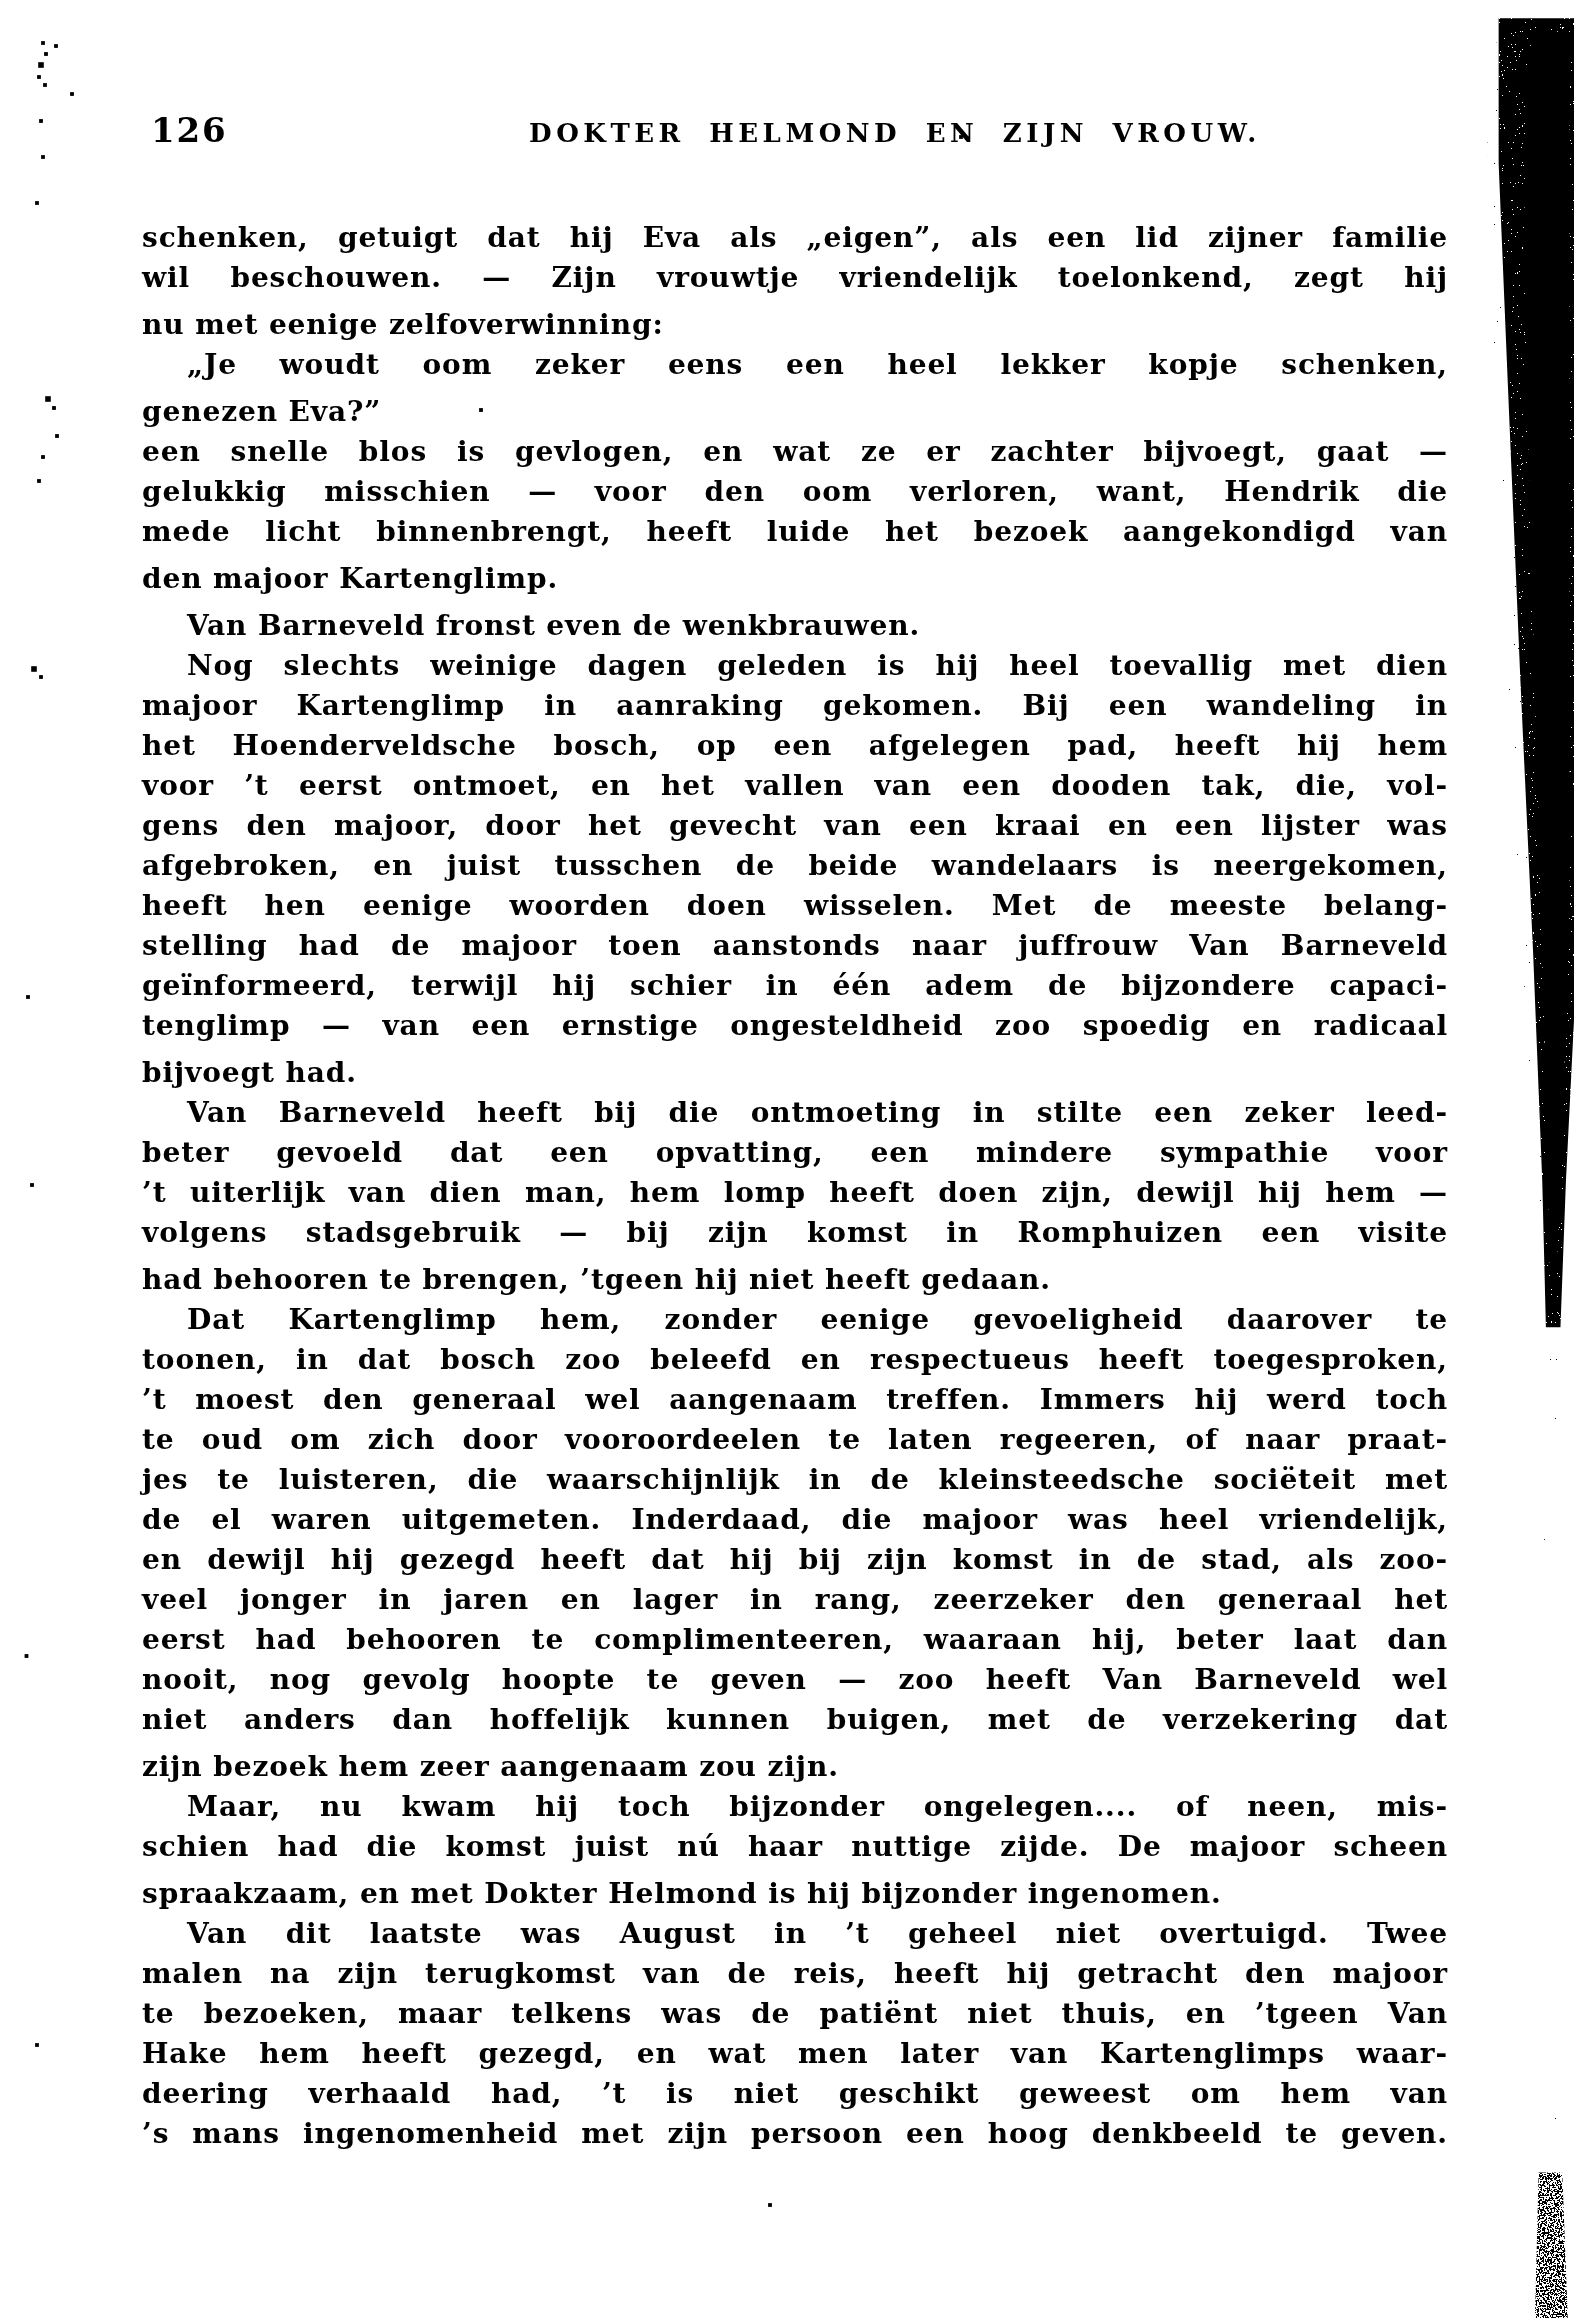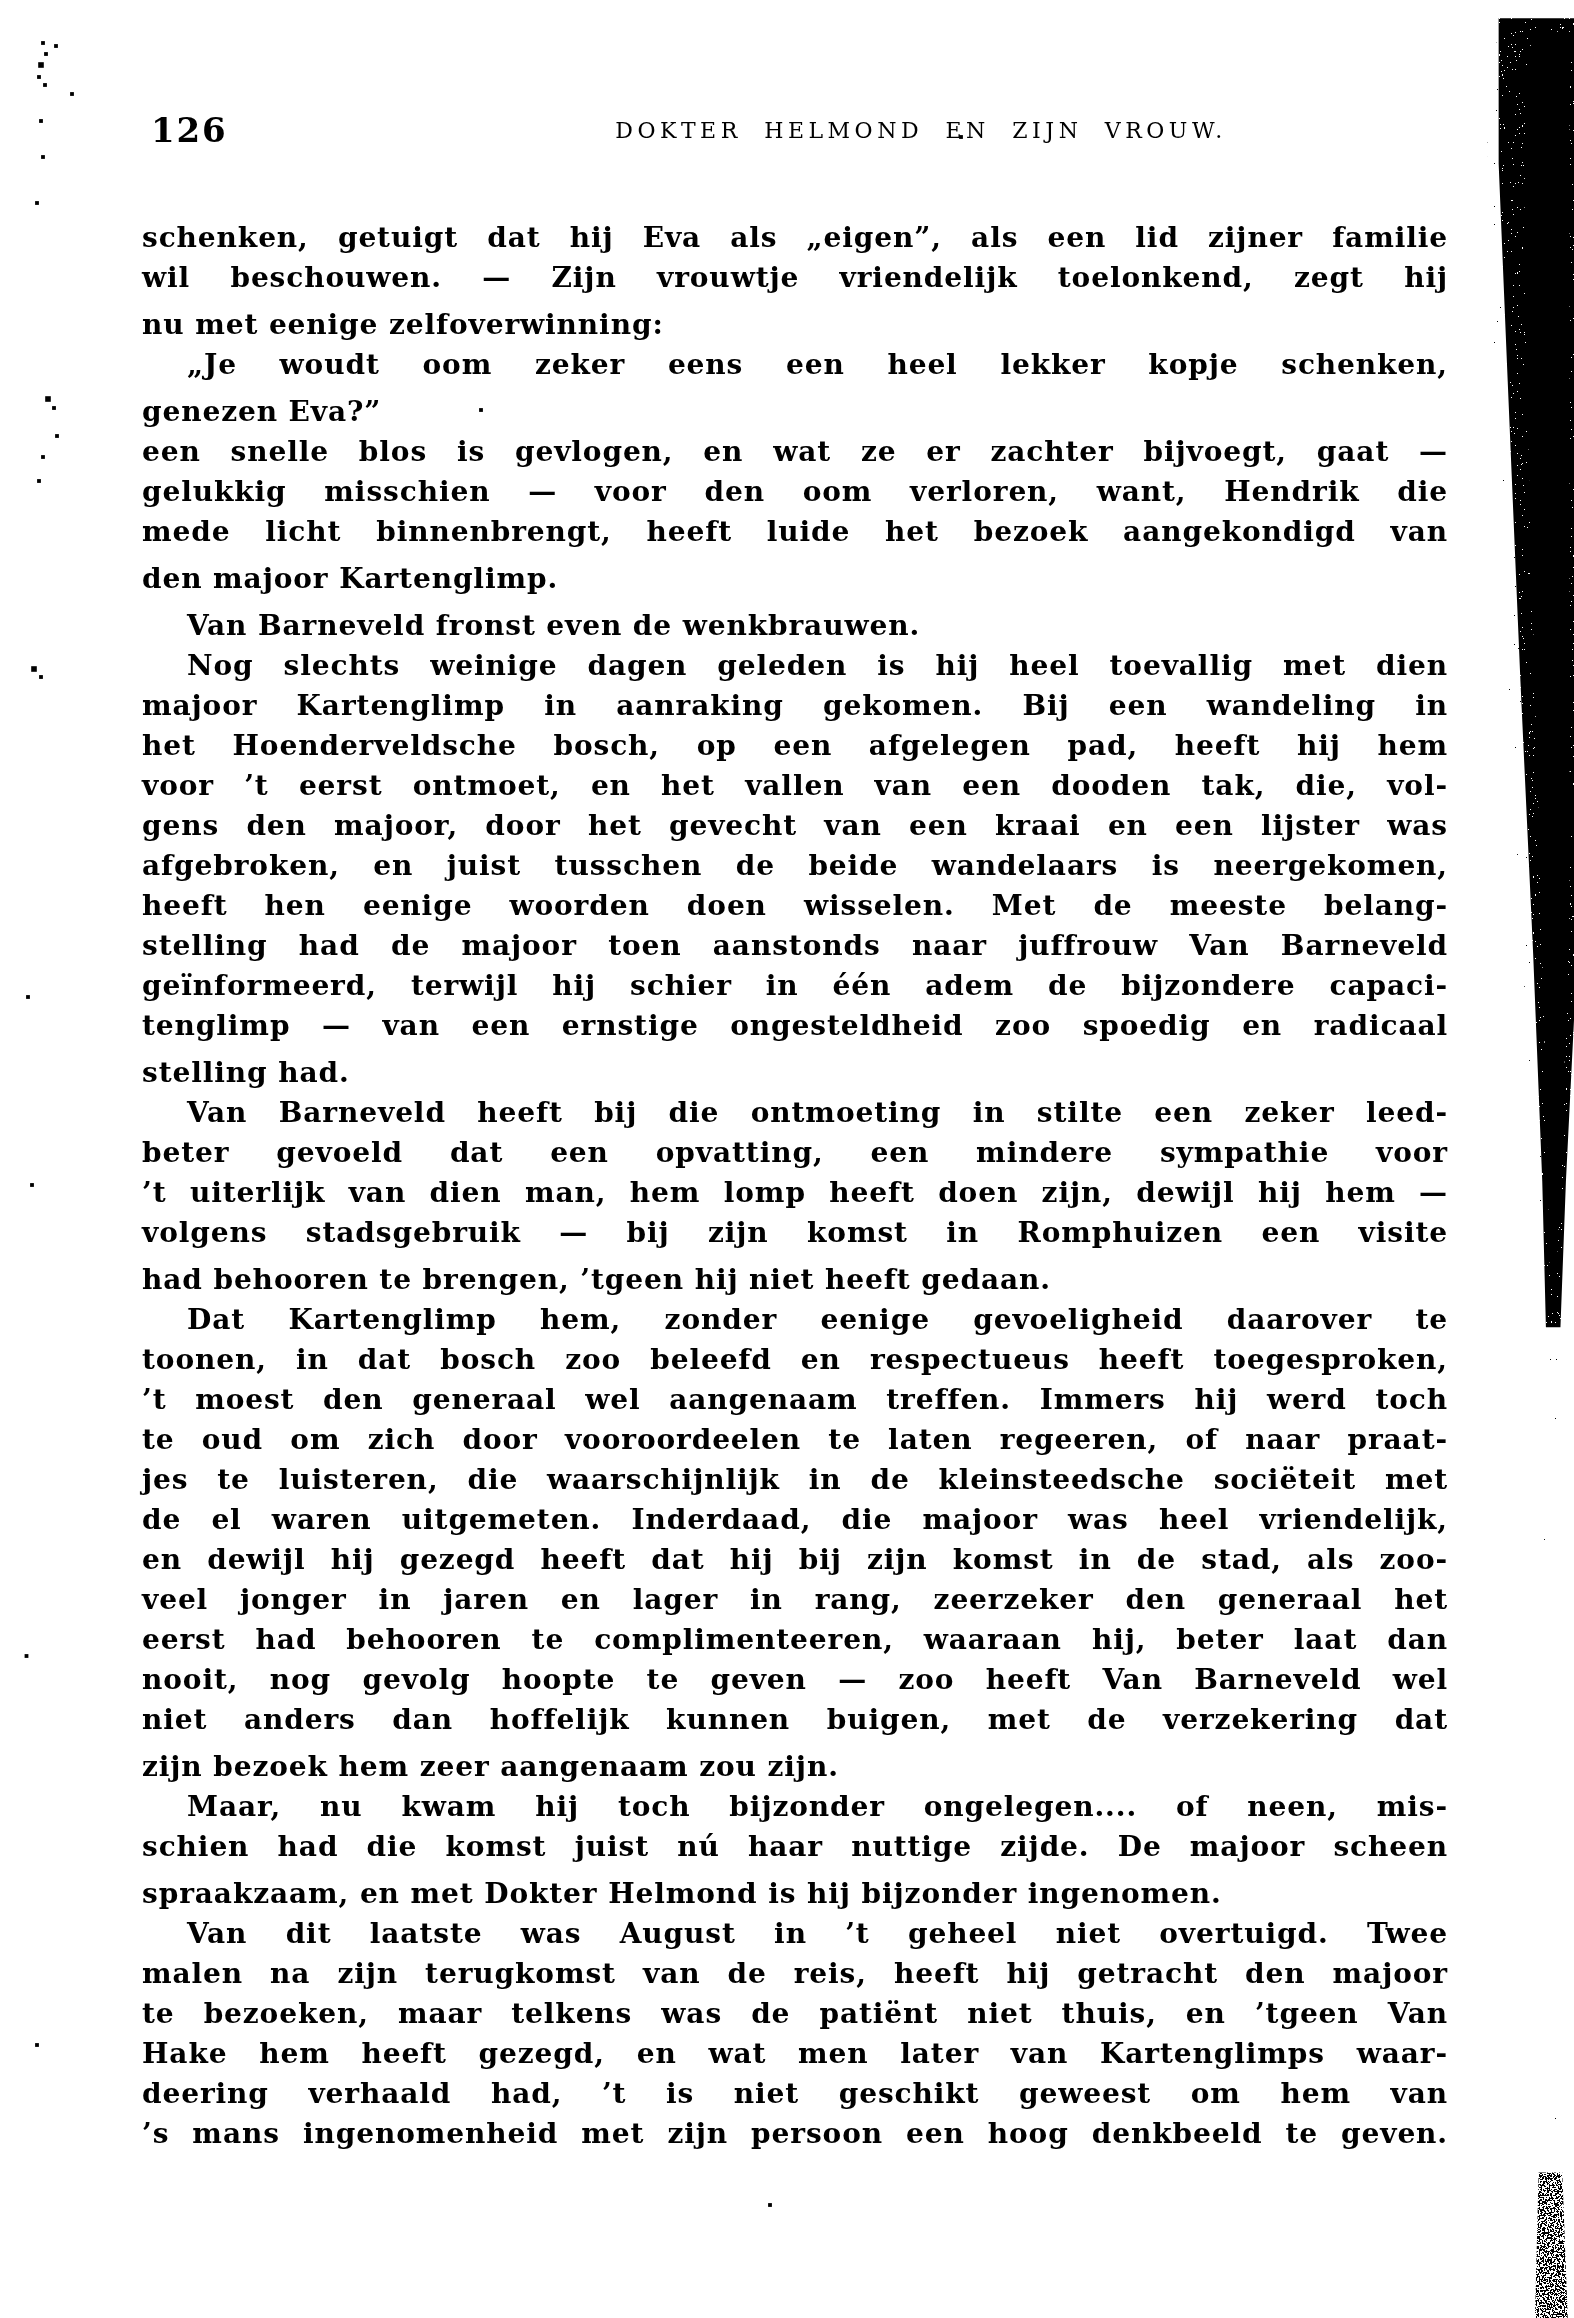--- a/index.html
+++ b/index.html
@@ -17,23 +17,23 @@
   .running-head {
     position: absolute; top: 113px; left: 0;
     width: 1529px; height: 40px;
   }
   .pageno {
     position: absolute; left: 151px; top: 0;
     font-size: 34px; font-weight: bold; letter-spacing: 1.8px;
     line-height: 35px;
   }
   .running-title {
-    position: absolute; left: 921px; top: 4.5px;
+    position: absolute; left: 895px; top: 4.5px;
     transform: translateX(-50%);
-    font-size: 22px; font-weight: normal;
+    font-size: 26px; font-weight: bold;
     letter-spacing: 4.5px; word-spacing: 11px;
     white-space: nowrap;
   }
 
   
   .body-text {
     position: absolute; left: 142px; top: 218px;
     width: 1306px;
     font-size: 28px; line-height: 40px;
     font-weight: bold;
@@ -85,21 +85,21 @@
       <div class="line indent">Nog slechts weinige dagen geleden is hij heel toevallig met dien</div>
       <div class="line">majoor Kartenglimp in aanraking gekomen. Bij een wandeling in</div>
       <div class="line">het Hoenderveldsche bosch, op een afgelegen pad, heeft hij hem</div>
       <div class="line">voor ’t eerst ontmoet, en het vallen van een dooden tak, die, vol-</div>
       <div class="line">gens den majoor, door het gevecht van een kraai en een lijster was</div>
       <div class="line">afgebroken, en juist tusschen de beide wandelaars is neergekomen,</div>
       <div class="line">heeft hen eenige woorden doen wisselen. Met de meeste belang-</div>
       <div class="line">stelling had de majoor toen aanstonds naar juffrouw Van Barneveld</div>
       <div class="line">geïnformeerd, terwijl hij schier in één adem de bijzondere capaci-</div>
       <div class="line">tenglimp — van een ernstige ongesteldheid zoo spoedig en radicaal</div>
-      <div class="line nojust">stelling had.</div>
+      <div class="line nojust">bijvoegt had.</div>
       <div class="line indent">Van Barneveld heeft bij die ontmoeting in stilte een zeker leed-</div>
       <div class="line">beter gevoeld dat een opvatting, een mindere sympathie voor</div>
       <div class="line">’t uiterlijk van dien man, hem lomp heeft doen zijn, dewijl hij hem —</div>
       <div class="line">volgens stadsgebruik — bij zijn komst in Romphuizen een visite</div>
       <div class="line nojust">had behooren te brengen, ’tgeen hij niet heeft gedaan.</div>
       <div class="line indent">Dat Kartenglimp hem, zonder eenige gevoeligheid daarover te</div>
       <div class="line">toonen, in dat bosch zoo beleefd en respectueus heeft toegesproken,</div>
       <div class="line">’t moest den generaal wel aangenaam treffen. Immers hij werd toch</div>
       <div class="line">te oud om zich door vooroordeelen te laten regeeren, of naar praat-</div>
       <div class="line">jes te luisteren, die waarschijnlijk in de kleinsteedsche sociëteit met</div>

